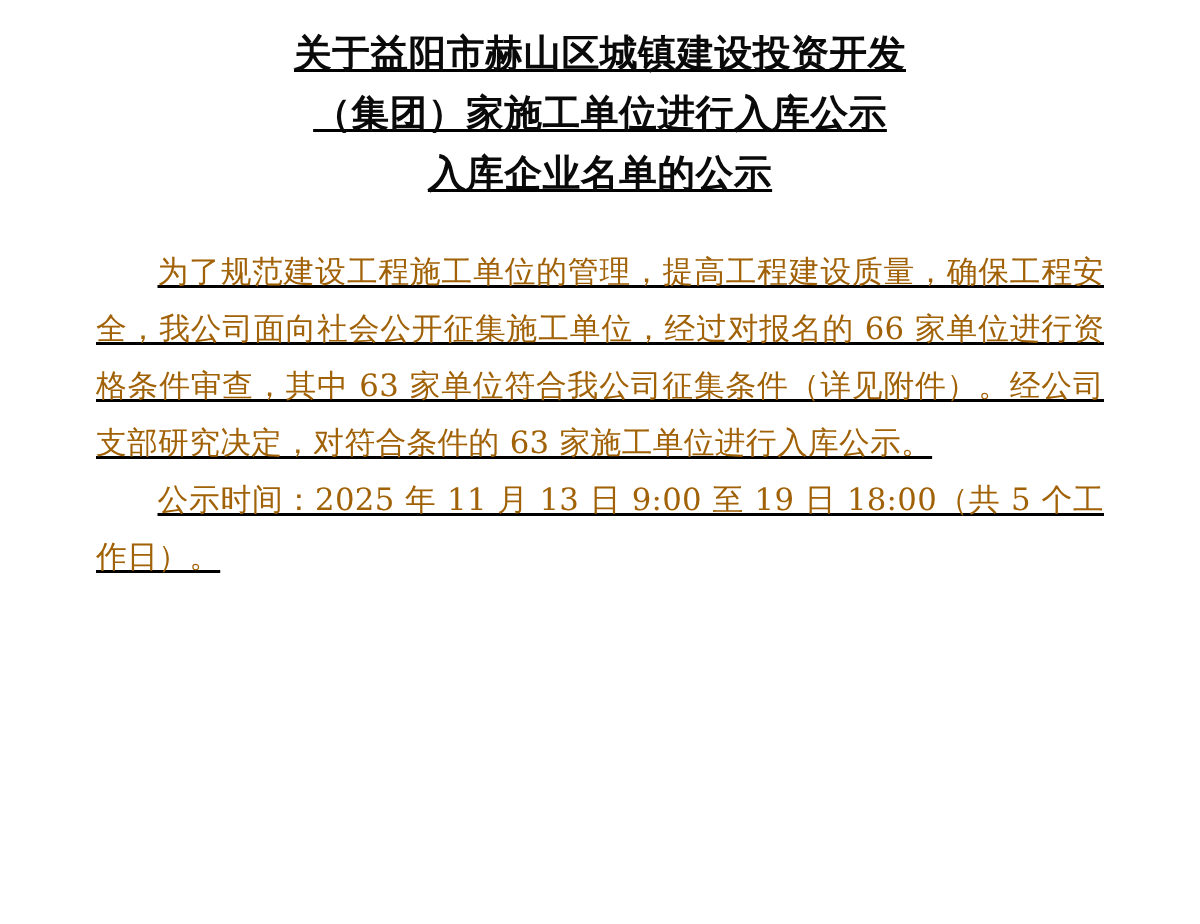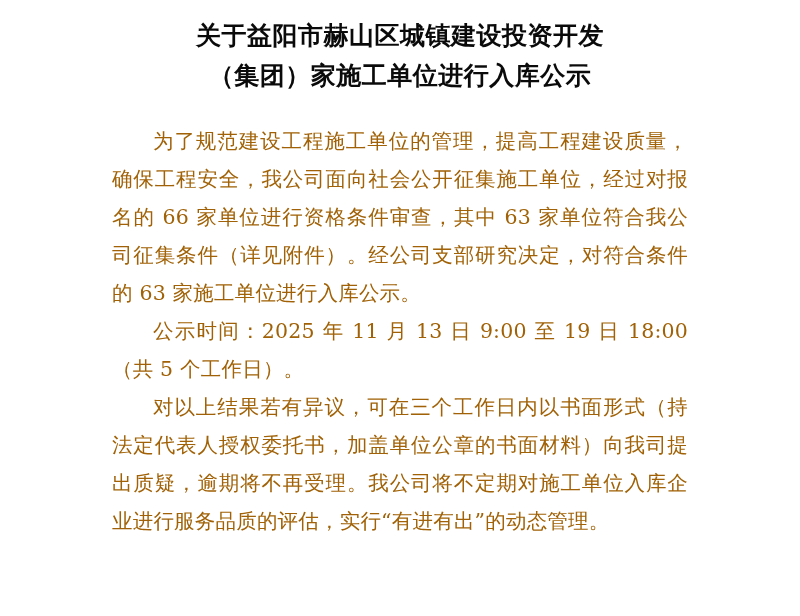--- a/index.html
+++ b/index.html
@@ -12,21 +12,22 @@
     background: #ffffff;
     font-family: "DejaVu Serif", "Liberation Serif", serif;
     color: #000000;
     overflow: hidden;
   }
   .page {
     position: relative;
     width: 800px;
     height: 545px;
     box-sizing: border-box;
-    padding: 0 112px;
+    padding: 0 64px;
+    text-decoration: underline;
   }
   .doc-title {
     margin: 0;
     padding-top: 16px;
     text-align: center;
     font-size: 25px;
     font-weight: bold;
     line-height: 40px;
     letter-spacing: 0.5px;
     color: #0a0a0a;
@@ -53,21 +54,21 @@
   }
 </style>
 </head>
 <body>
 
 <div class="page">
 
   <h1 class="doc-title">
     <span class="title-line">关于益阳市赫山区城镇建设投资开发</span>
     <span class="title-line">（集团）家施工单位进行入库公示</span>
+    <span class="title-line">入库企业名单的公示</span>
   </h1>
 
   <div class="body-text">
     <p class="para">为了规范建设工程施工单位的管理，提高工程建设质量，确保工程安全，我公司面向社会公开征集施工单位，经过对报名的 66 家单位进行资格条件审查，其中 63 家单位符合我公司征集条件（详见附件）。经公司支部研究决定，对符合条件的 63 家施工单位进行入库公示。</p>
     <p class="para">公示时间：2025 年 11 月 13 日 9:00 至 19 日 18:00（共 5 个工作日）。</p>
-    <p class="para">对以上结果若有异议，可在三个工作日内以书面形式（持法定代表人授权委托书，加盖单位公章的书面材料）向我司提出质疑，逾期将不再受理。我公司将不定期对施工单位入库企业进行服务品质的评估，实行“有进有出”的动态管理。</p>
   </div>
 
 </div>
 
 </body></html>

